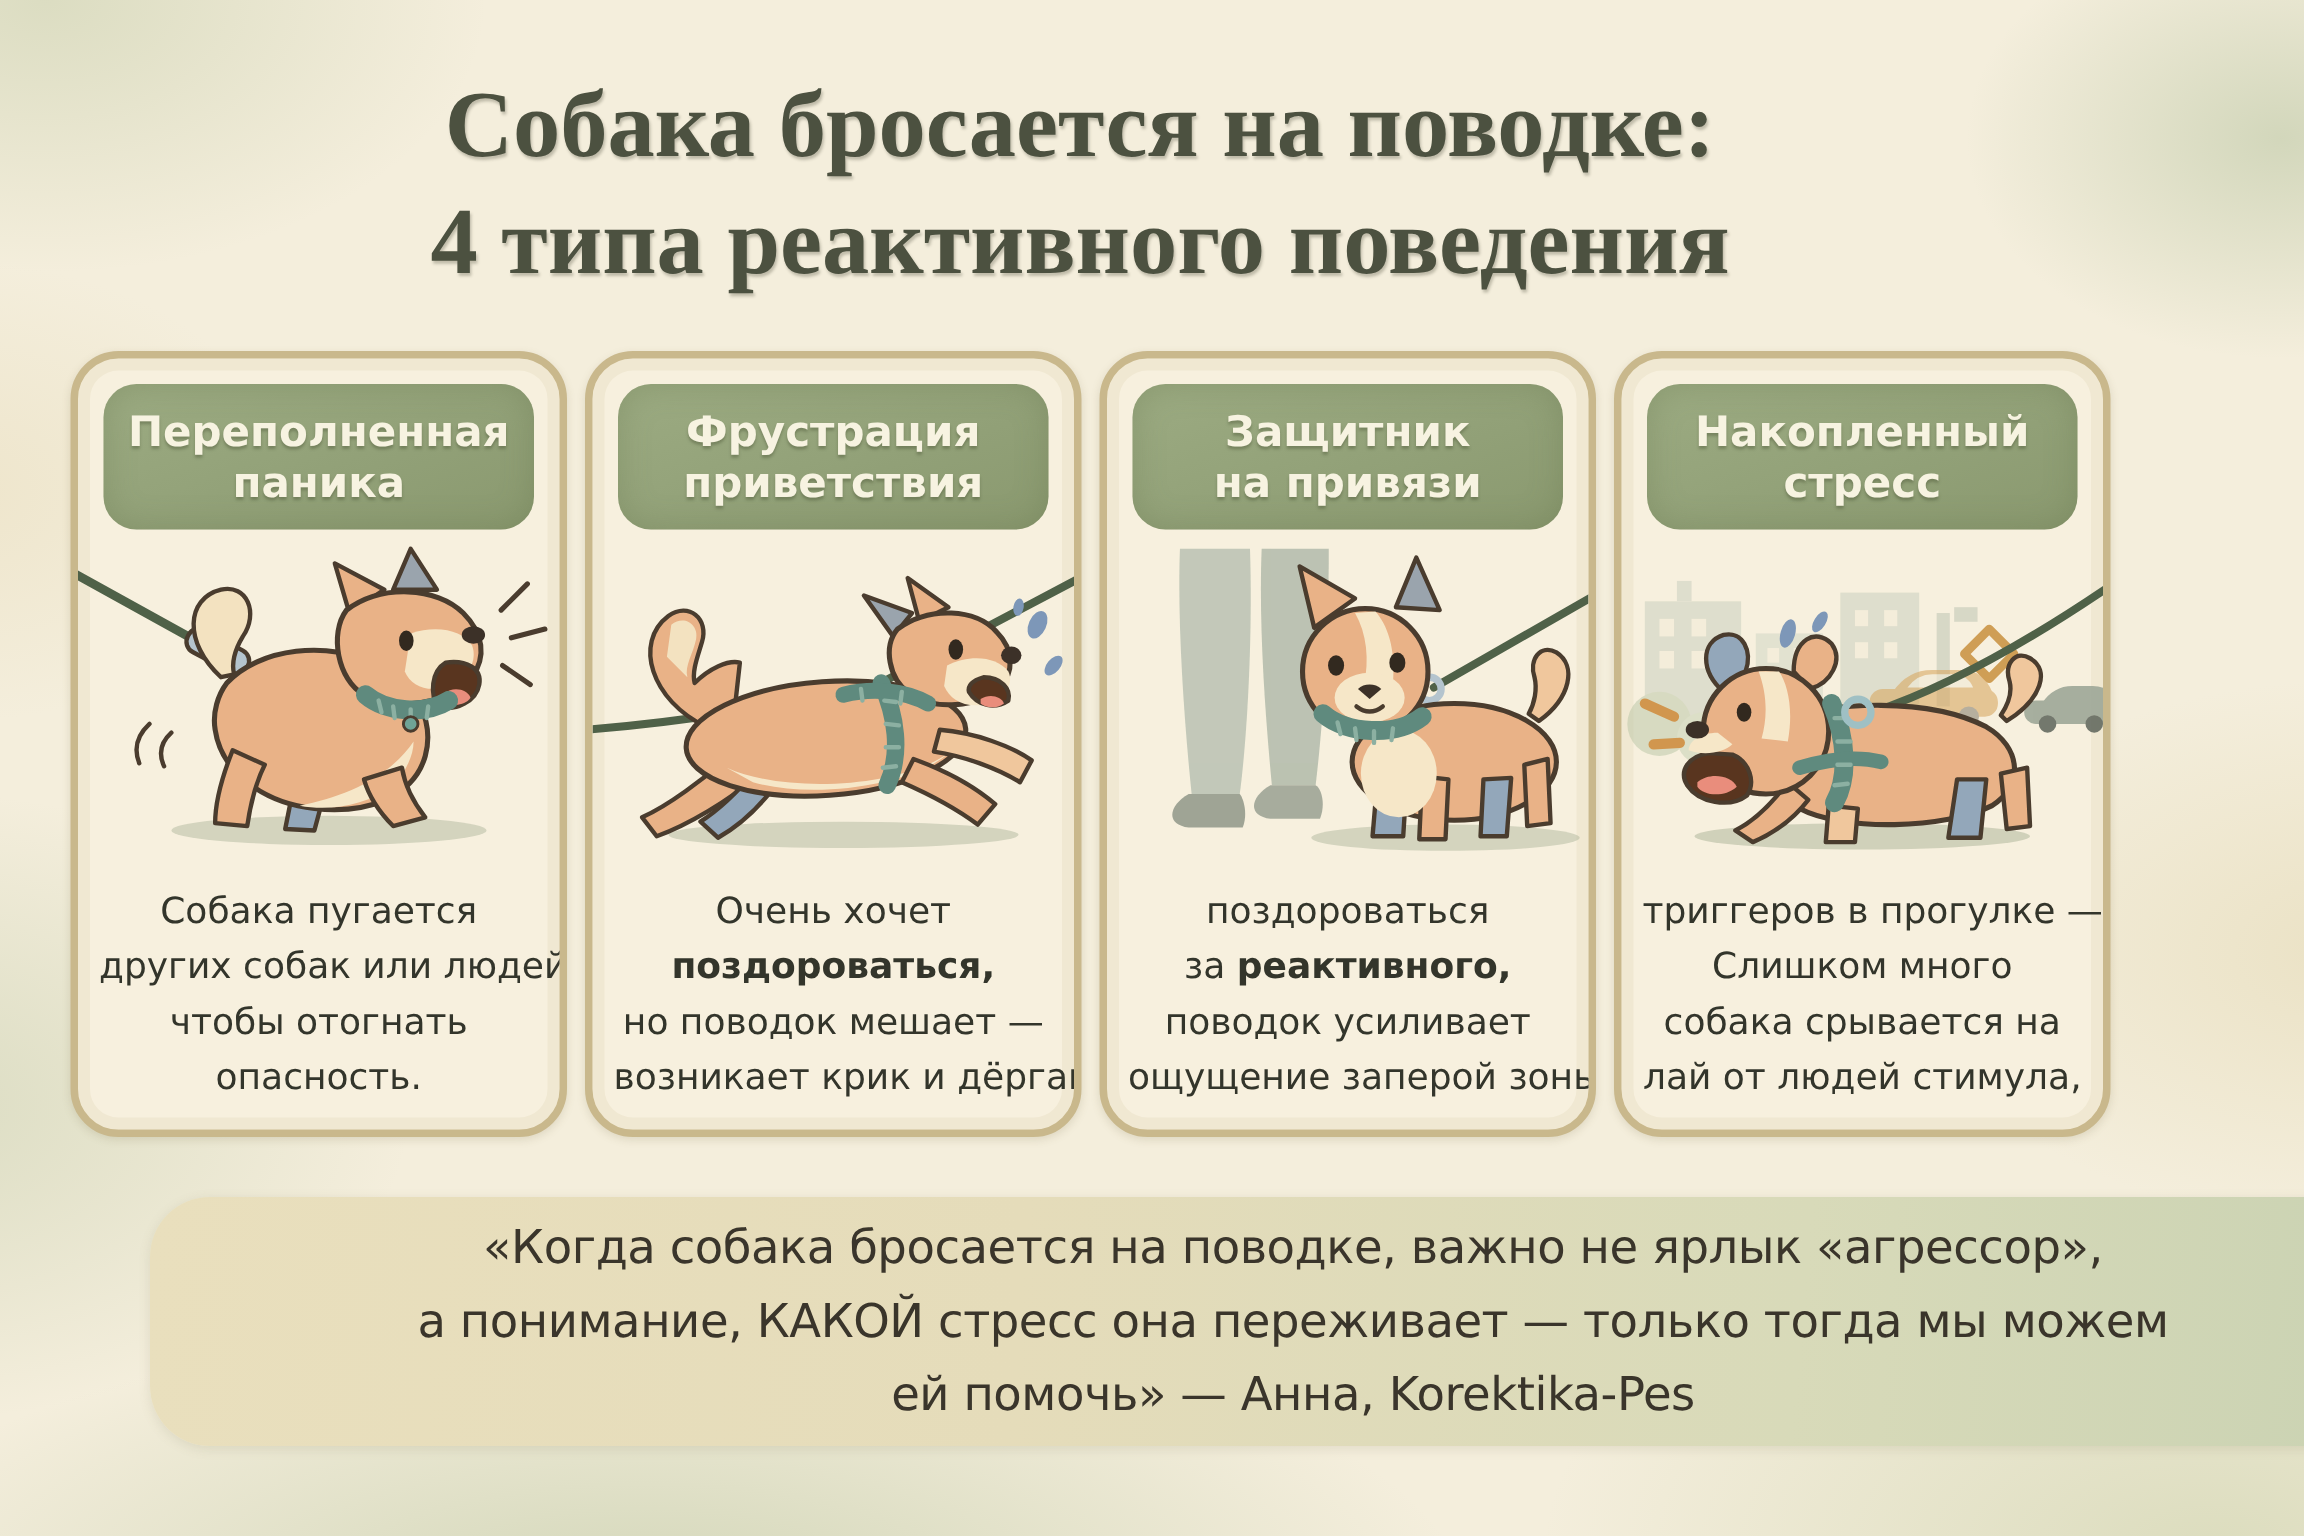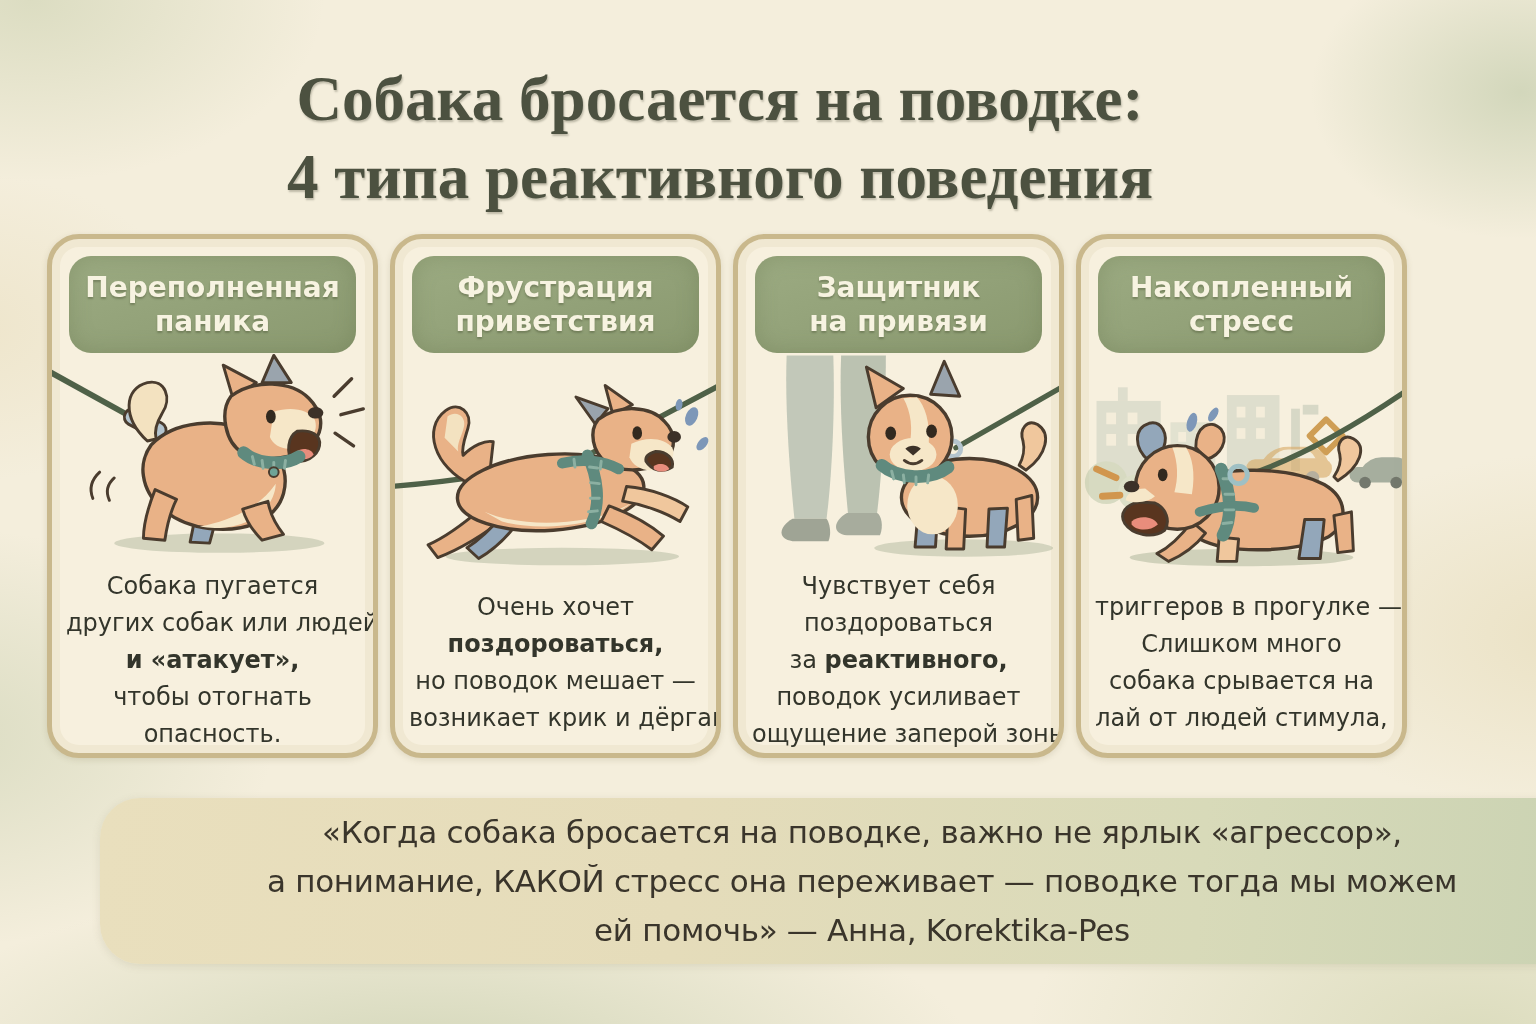--- a/index.html
+++ b/index.html
@@ -10,21 +10,21 @@
     background-image:
       radial-gradient(ellipse 420px 260px at 2% 0%, rgba(168,184,138,0.32), rgba(168,184,138,0) 70%),
       radial-gradient(ellipse 300px 210px at 99% 9%, rgba(160,180,138,0.40), rgba(160,180,138,0) 70%),
       radial-gradient(ellipse 480px 300px at -4% 72%, rgba(170,186,144,0.34), rgba(170,186,144,0) 70%),
       radial-gradient(ellipse 760px 260px at 28% 104%, rgba(164,182,136,0.42), rgba(164,182,136,0) 72%),
       radial-gradient(ellipse 620px 320px at 96% 101%, rgba(186,196,148,0.42), rgba(186,196,148,0) 72%),
       radial-gradient(ellipse 420px 260px at 102% 62%, rgba(216,202,152,0.34), rgba(216,202,152,0) 70%),
       radial-gradient(ellipse 320px 220px at -2% 32%, rgba(222,206,160,0.28), rgba(222,206,160,0) 70%);
   }
   .title{
-    position:absolute;top:60px;left:70px;width:1300px;text-align:center;
+    position:absolute;top:44px;left:70px;width:1300px;text-align:center;
     font-family:"Liberation Serif","DejaVu Serif",serif;font-weight:700;
     color:#4c5140;font-size:63px;line-height:78px;
     text-shadow:1px 2px 2px rgba(55,55,35,0.28);
   }
   .cards{
     position:absolute;top:234px;left:47px;width:1360px;height:524px;
     display:flex;gap:12px;
   }
   .card{
     flex:1;border-radius:32px;background:#f7f0de;
@@ -114,21 +114,20 @@
             <g stroke="#4a3c2e" stroke-width="3">
               <path d="M64 126 q-11 10 -5 23"></path>
                 <path d="M49 120 q-13 12 -7 27"></path>
             </g>
           </g>
         </svg>
       </div>
       <div class="card-text">
           <div class="tline"><span>Собака пугается</span></div>
           <div class="tline"><span>других собак или людей</span></div>
-          <div class="tline"><span class="seg-bold">и «атакует»,</span></div>
           <div class="tline"><span>чтобы отогнать</span></div>
           <div class="tline"><span>опасность.</span></div>
         </div>
     </div>
 
     <div class="card">
       <div class="card-header">
           <div class="tline"><span>Фрустрация</span></div>
           <div class="tline"><span>приветствия</span></div>
         </div>
@@ -210,21 +209,20 @@
               <ellipse cx="199" cy="78" rx="5.5" ry="7" fill="#32291f"></ellipse>
               <path d="M172 96 C176 92 184 92 188 96 L180 103 Z" fill="#3c3128"></path>
               <path d="M171 108 q9 7 18 0" stroke="#4a3c2e" stroke-width="3"></path>
               <path d="M148 113 C164 127 198 129 216 115" stroke="#5f8a7e" stroke-width="13"></path>
               <path d="M158 119 l2 8 M170 123 l1 8 M183 125 l0 8 M196 123 l-1 8" stroke="#8cb0a2" stroke-width="3"></path>
             </g>
           </g>
         </svg>
       </div>
       <div class="card-text">
-          <div class="tline"><span>Чувствует себя</span></div>
           <div class="tline"><span>поздороваться</span></div>
           <div class="tline"><span>за </span><span class="seg-bold">реактивного,</span></div>
           <div class="tline"><span>поводок усиливает</span></div>
           <div class="tline"><span>ощущение заперой зоны,</span></div>
         </div>
     </div>
 
     <div class="card">
       <div class="card-header">
           <div class="tline"><span>Накопленный</span></div>
@@ -313,18 +311,18 @@
           <div class="tline"><span>собака срывается на</span></div>
           <div class="tline"><span>лай от людей стимула,</span></div>
         </div>
     </div>
 
   </div>
 
   <div class="quote">
     <div class="quote-text">
         <div class="tline"><span class="seg-bold">«Когда собака бросается на поводке, важно не ярлык «агрессор»,</span></div>
-        <div class="tline"><span class="seg-bold">а понимание, КАКОЙ стресс она переживает — поводке тогда мы можем</span></div>
+        <div class="tline"><span class="seg-bold">а понимание, КАКОЙ стресс она переживает — только тогда мы можем</span></div>
         <div class="tline"><span class="seg-bold">ей помочь»</span><span> — Анна, Korektika-Pes</span></div>
       </div>
   </div>
 
 </div>
 
 </body></html>

